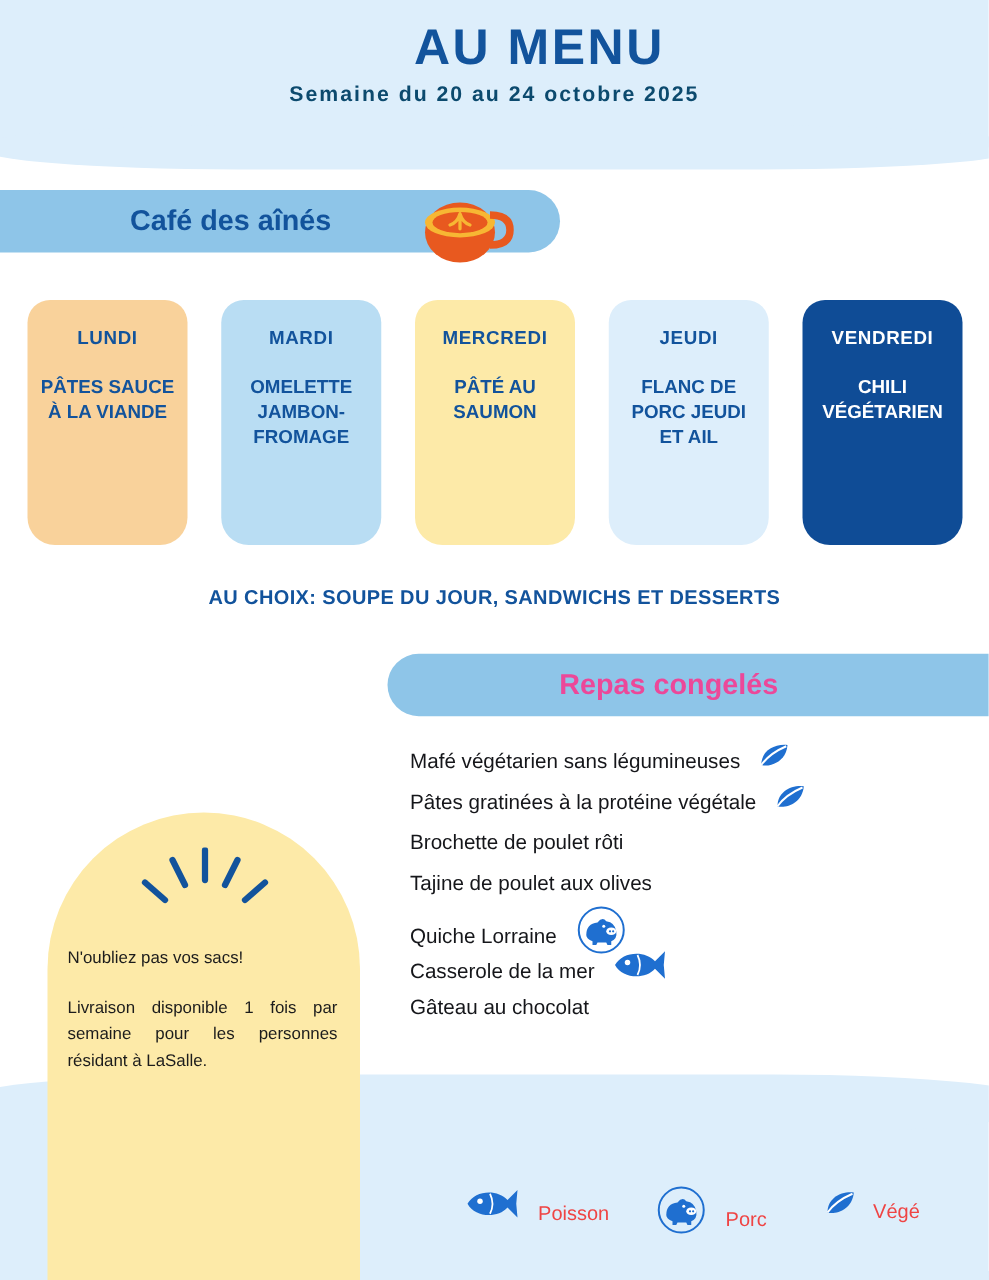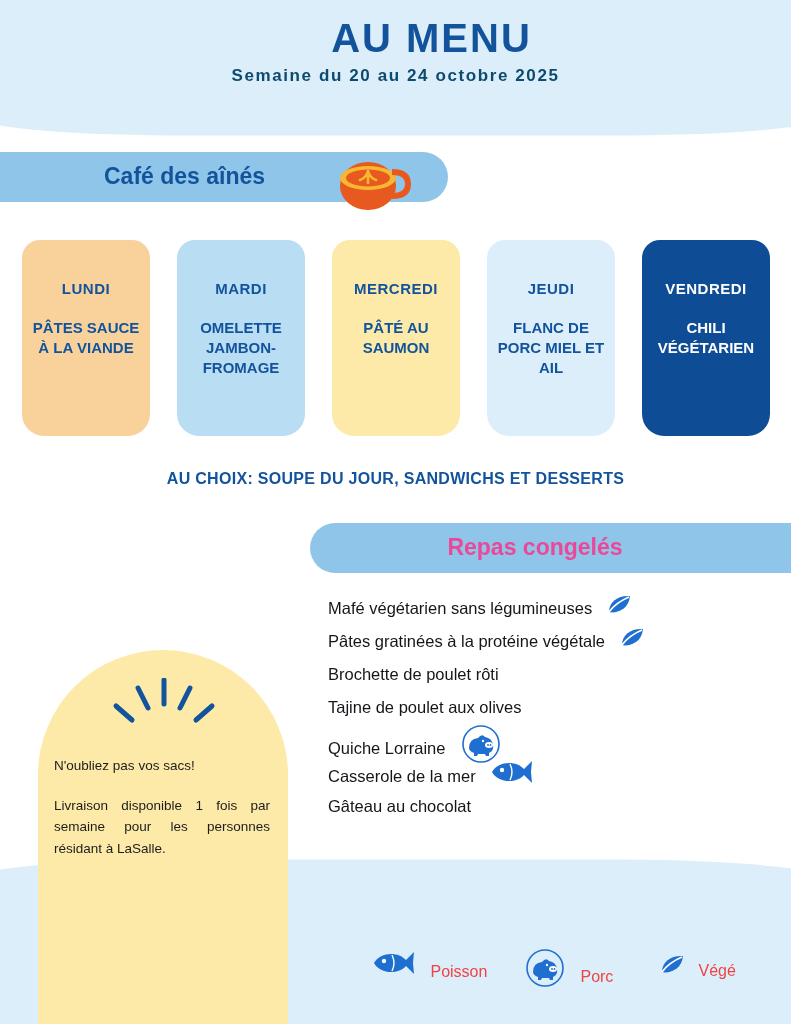--- a/index.html
+++ b/index.html
@@ -116,21 +116,21 @@
     height: 196px;
   }
   .day-card {
     position: absolute;
     top: 0;
     width: 128px;
     height: 196px;
     border-radius: 18px 18px 22px 22px;
     text-align: center;
     box-sizing: border-box;
-    padding-top: 40px;
+    padding-top: 22px;
   }
   .day-card .dayname {
     font-size: 15px;
     font-weight: bold;
     letter-spacing: 0.5px;
     line-height: 18px;
   }
   .day-card .dish {
     margin-top: 20px;
     font-size: 15px;
@@ -280,21 +280,21 @@
   <div class="day-card day-1">
     <div class="dayname">MARDI</div>
     <div class="dish">OMELETTE JAMBON-FROMAGE</div>
   </div>
   <div class="day-card day-2">
     <div class="dayname">MERCREDI</div>
     <div class="dish">PÂTÉ AU SAUMON</div>
   </div>
   <div class="day-card day-3">
     <div class="dayname">JEUDI</div>
-    <div class="dish">FLANC DE PORC MIEL ET AIL</div>
+    <div class="dish">FLANC DE PORC JEUDI ET AIL</div>
   </div>
   <div class="day-card day-4">
     <div class="dayname">VENDREDI</div>
     <div class="dish">CHILI VÉGÉTARIEN</div>
   </div>
 </div>
 
 <div class="choice-line">AU CHOIX: SOUPE DU JOUR, SANDWICHS ET DESSERTS</div>
 
 <div class="frozen-header"></div>

